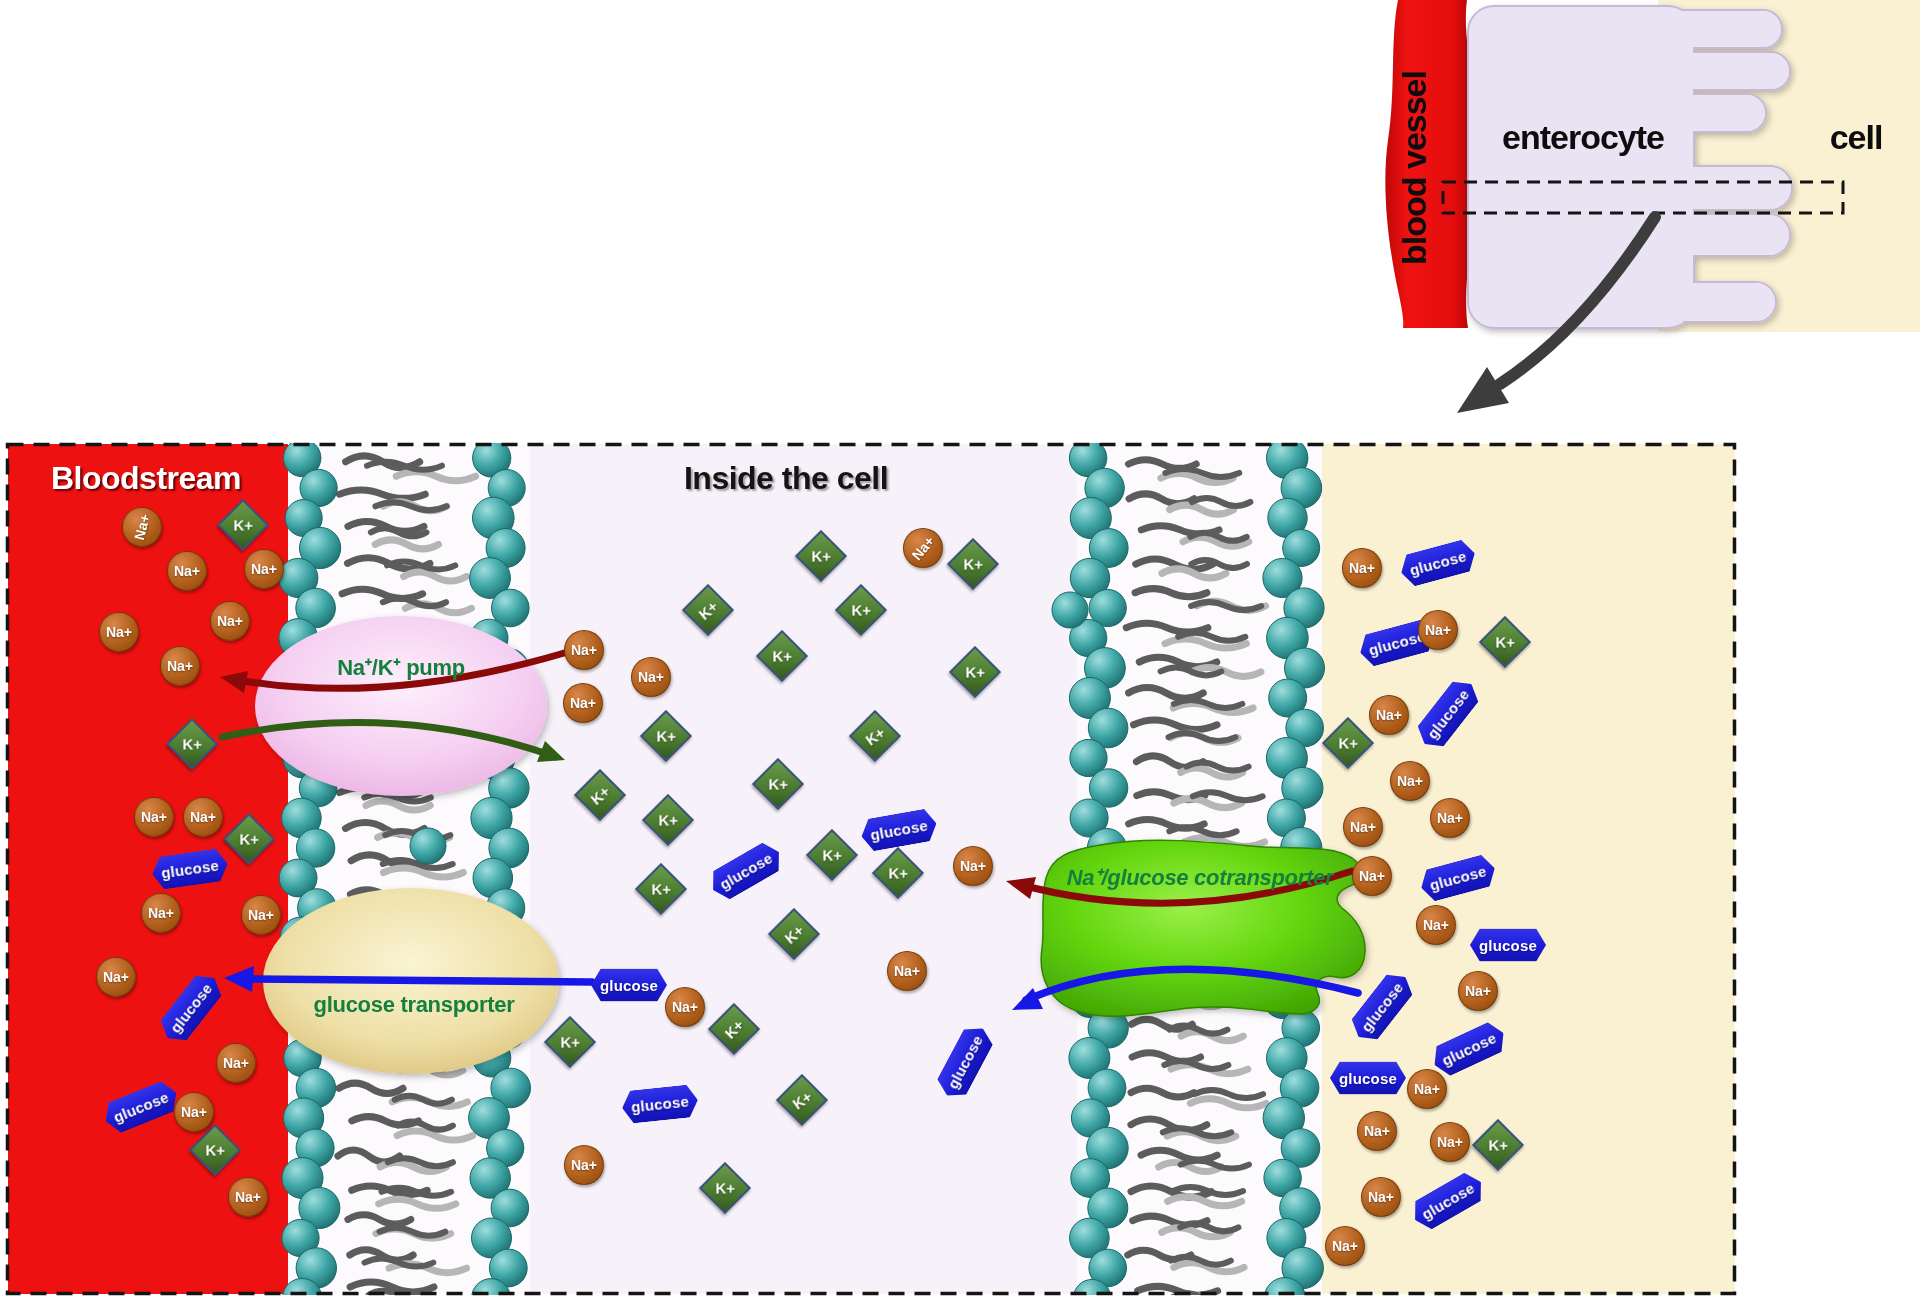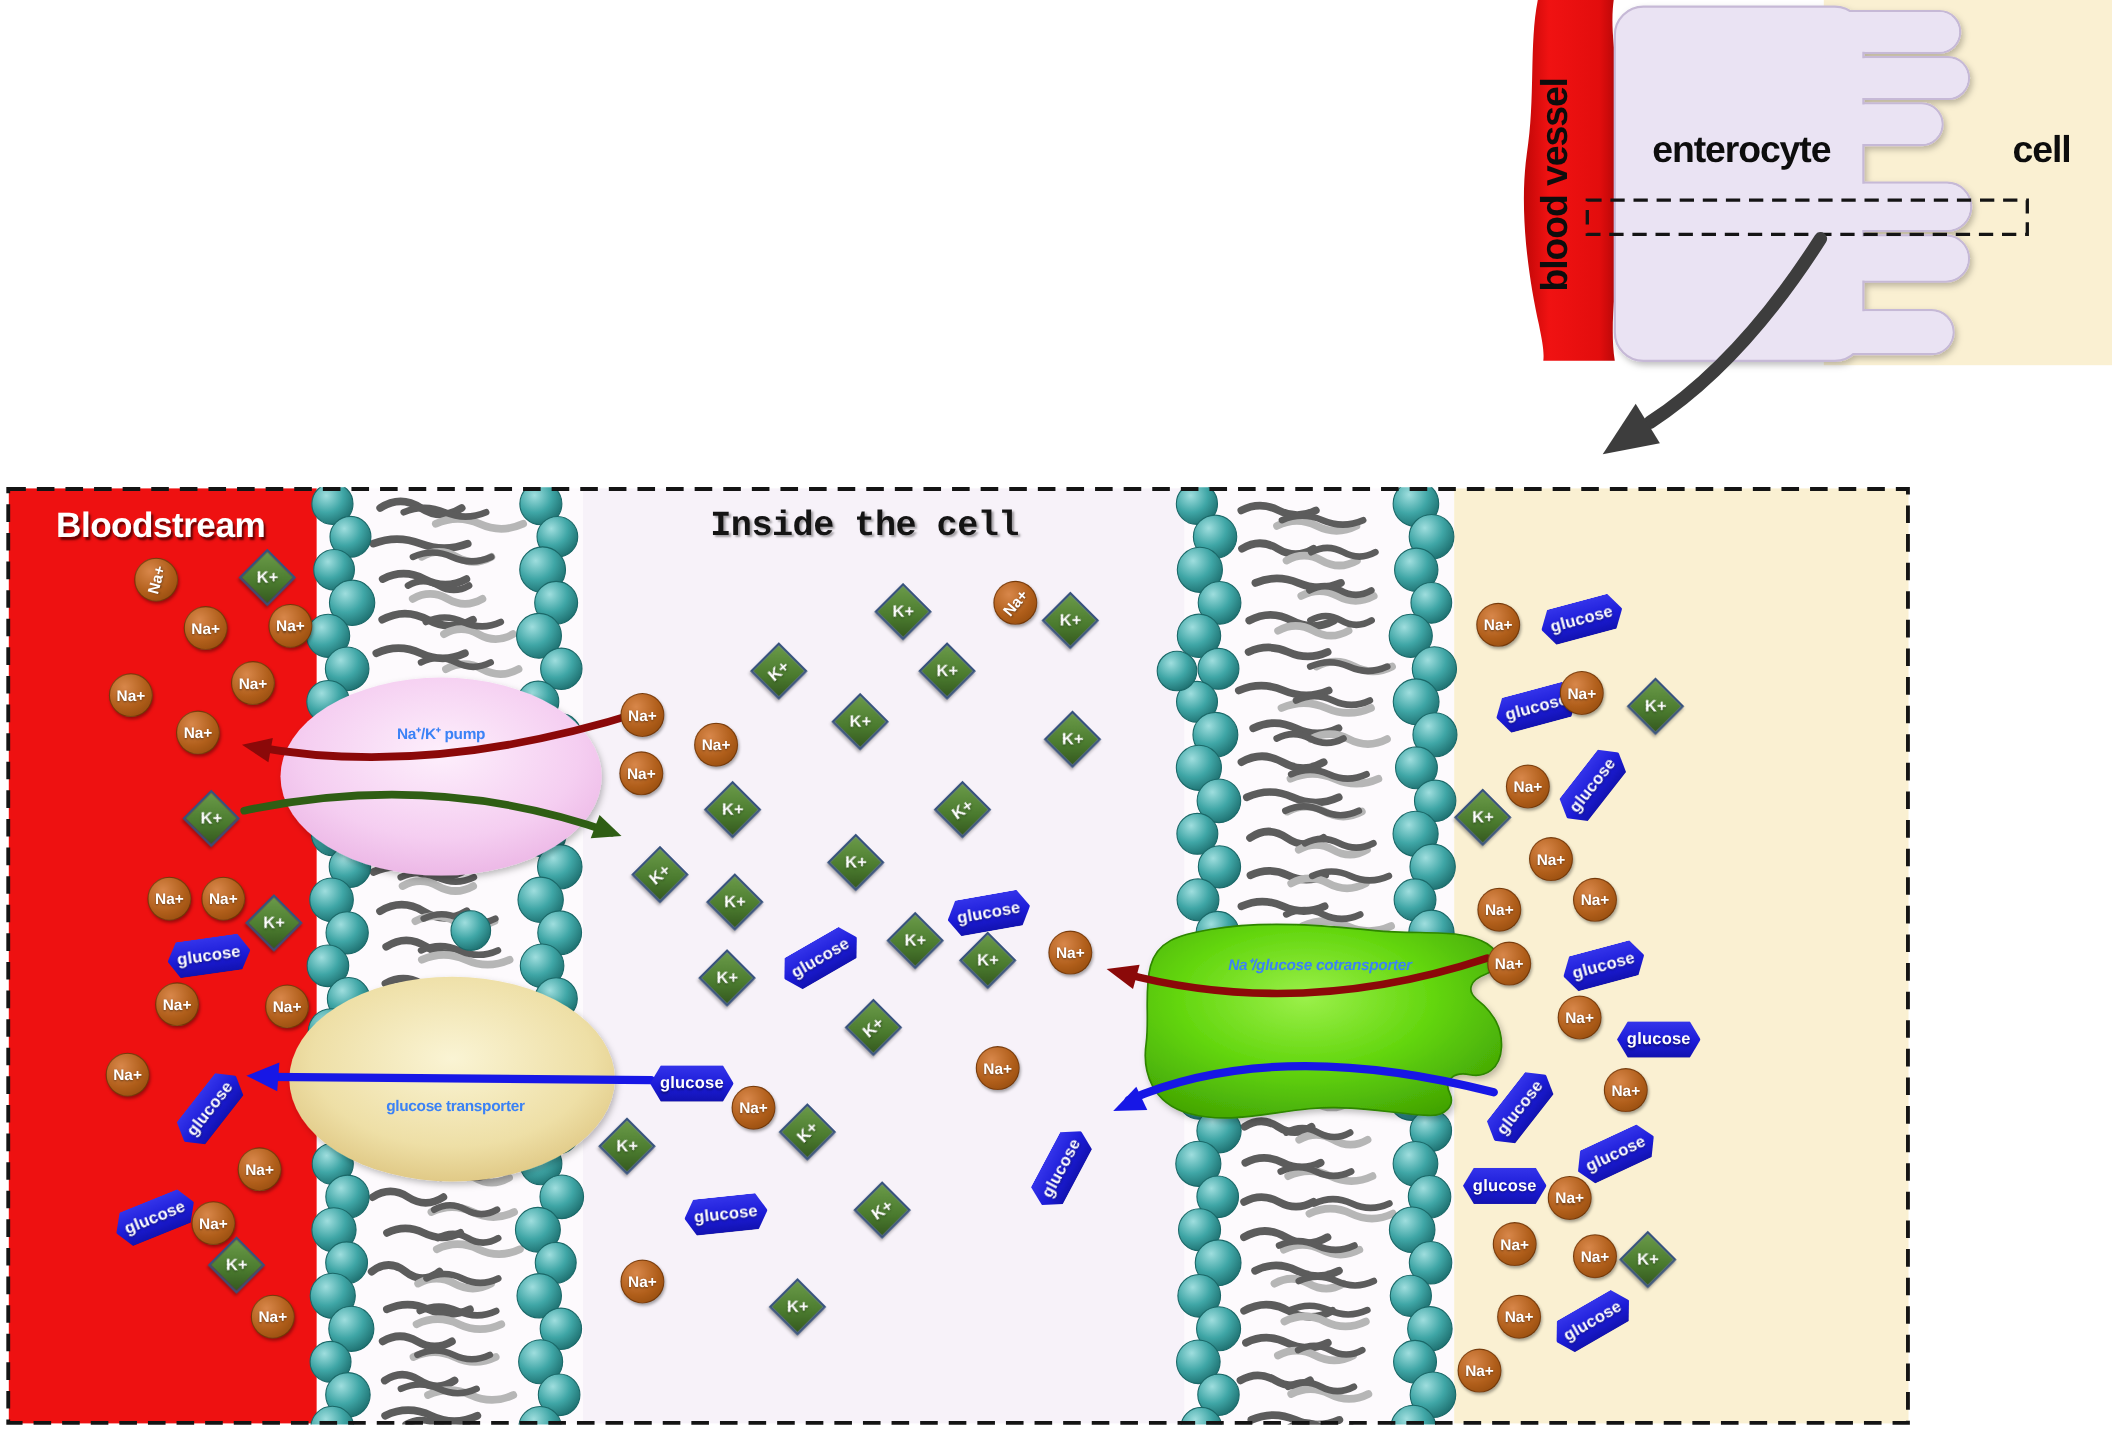--- a/index.html
+++ b/index.html
@@ -3,21 +3,21 @@
 <meta charset="utf-8">
 <style>
   html,body{margin:0;padding:0;background:#fff;}
   .stage{position:relative;width:1920px;height:1301px;background:#fff;overflow:hidden;
          font-family:"Liberation Sans",sans-serif;}
   svg.layer{position:absolute;left:0;top:0;width:1920px;height:1301px;}
   #labels,#particles{position:absolute;left:0;top:0;width:1920px;height:1301px;pointer-events:none;}
   .lbl{position:absolute;transform:translate(-50%,-50%);font-weight:bold;color:#141414;white-space:nowrap;}
   .region-title{font-size:32px;letter-spacing:-0.5px;text-shadow:2px 2px 2px rgba(0,0,0,0.35);}
   #t-blood{color:#ffffff;text-shadow:2px 2px 2px rgba(70,0,0,0.85);}
-  .shape-label{font-size:14px;letter-spacing:-0.3px;color:#3b82f6;}
+  .shape-label{font-size:22px;letter-spacing:-0.3px;color:#15803d;}
   .inset-label{font-size:34px;letter-spacing:-1px;color:#0d0d0d;}
   #l-vessel{transform:translate(-50%,-50%) rotate(-90deg);}
   
   .p{position:absolute;display:flex;align-items:center;justify-content:center;
      filter:drop-shadow(1px 2px 1.5px rgba(0,0,0,0.35));}
   .p span{display:block;color:#fff;font-weight:bold;line-height:1;white-space:nowrap;
           text-shadow:0 1px 2px rgba(0,0,0,0.45);}
   .p.na{width:38px;height:38px;border-radius:50%;
         background:radial-gradient(circle at 35% 30%, #d8874a, var(--na) 55%, #8a4509);
         border:1px solid rgba(80,35,0,0.55);}
@@ -405,21 +405,21 @@
     <path d="M 1358 993 Q 1160 942 1026 1000" fill="none" stroke-width="7.5" stroke-linecap="round" style="stroke: rgb(23, 23, 230);"></path>
     <polygon points="1012,1010 1033,988 1043,1009" style="fill: rgb(23, 23, 230);"></polygon>
   </svg>
 
   <div id="labels">
     <div class="lbl inset-label" id="l-vessel" style="left:1414px;top:168px;">blood vessel</div>
     <div class="lbl inset-label" style="left:1583px;top:137px;">enterocyte</div>
     <div class="lbl inset-label" style="left:1856px;top:137px;">cell</div>
 
     <div class="lbl region-title" id="t-blood" style="left:146px;top:478px;">Bloodstream</div>
-    <div class="lbl region-title" style="left:786px;top:478px;font-family:Liberation Mono, monospace;">Inside the cell</div>
+    <div class="lbl region-title" style="left:786px;top:478px;">Inside the cell</div>
 
     <div class="lbl shape-label" style="left:401px;top:666px;">Na⁺/K⁺ pump</div>
     <div class="lbl shape-label" style="left:414px;top:1005px;">glucose transporter</div>
     <div class="lbl shape-label" style="left:1200px;top:876px;font-style:italic;">Na⁺/glucose cotransporter</div>
   </div>
 
   <div id="particles">
       <div class="p na" style="left: 142px; top: 527px; transform: translate(-50%, -50%) rotate(0deg);">
         <span style="transform: rotate(-75deg);">Na+</span>
       </div>

